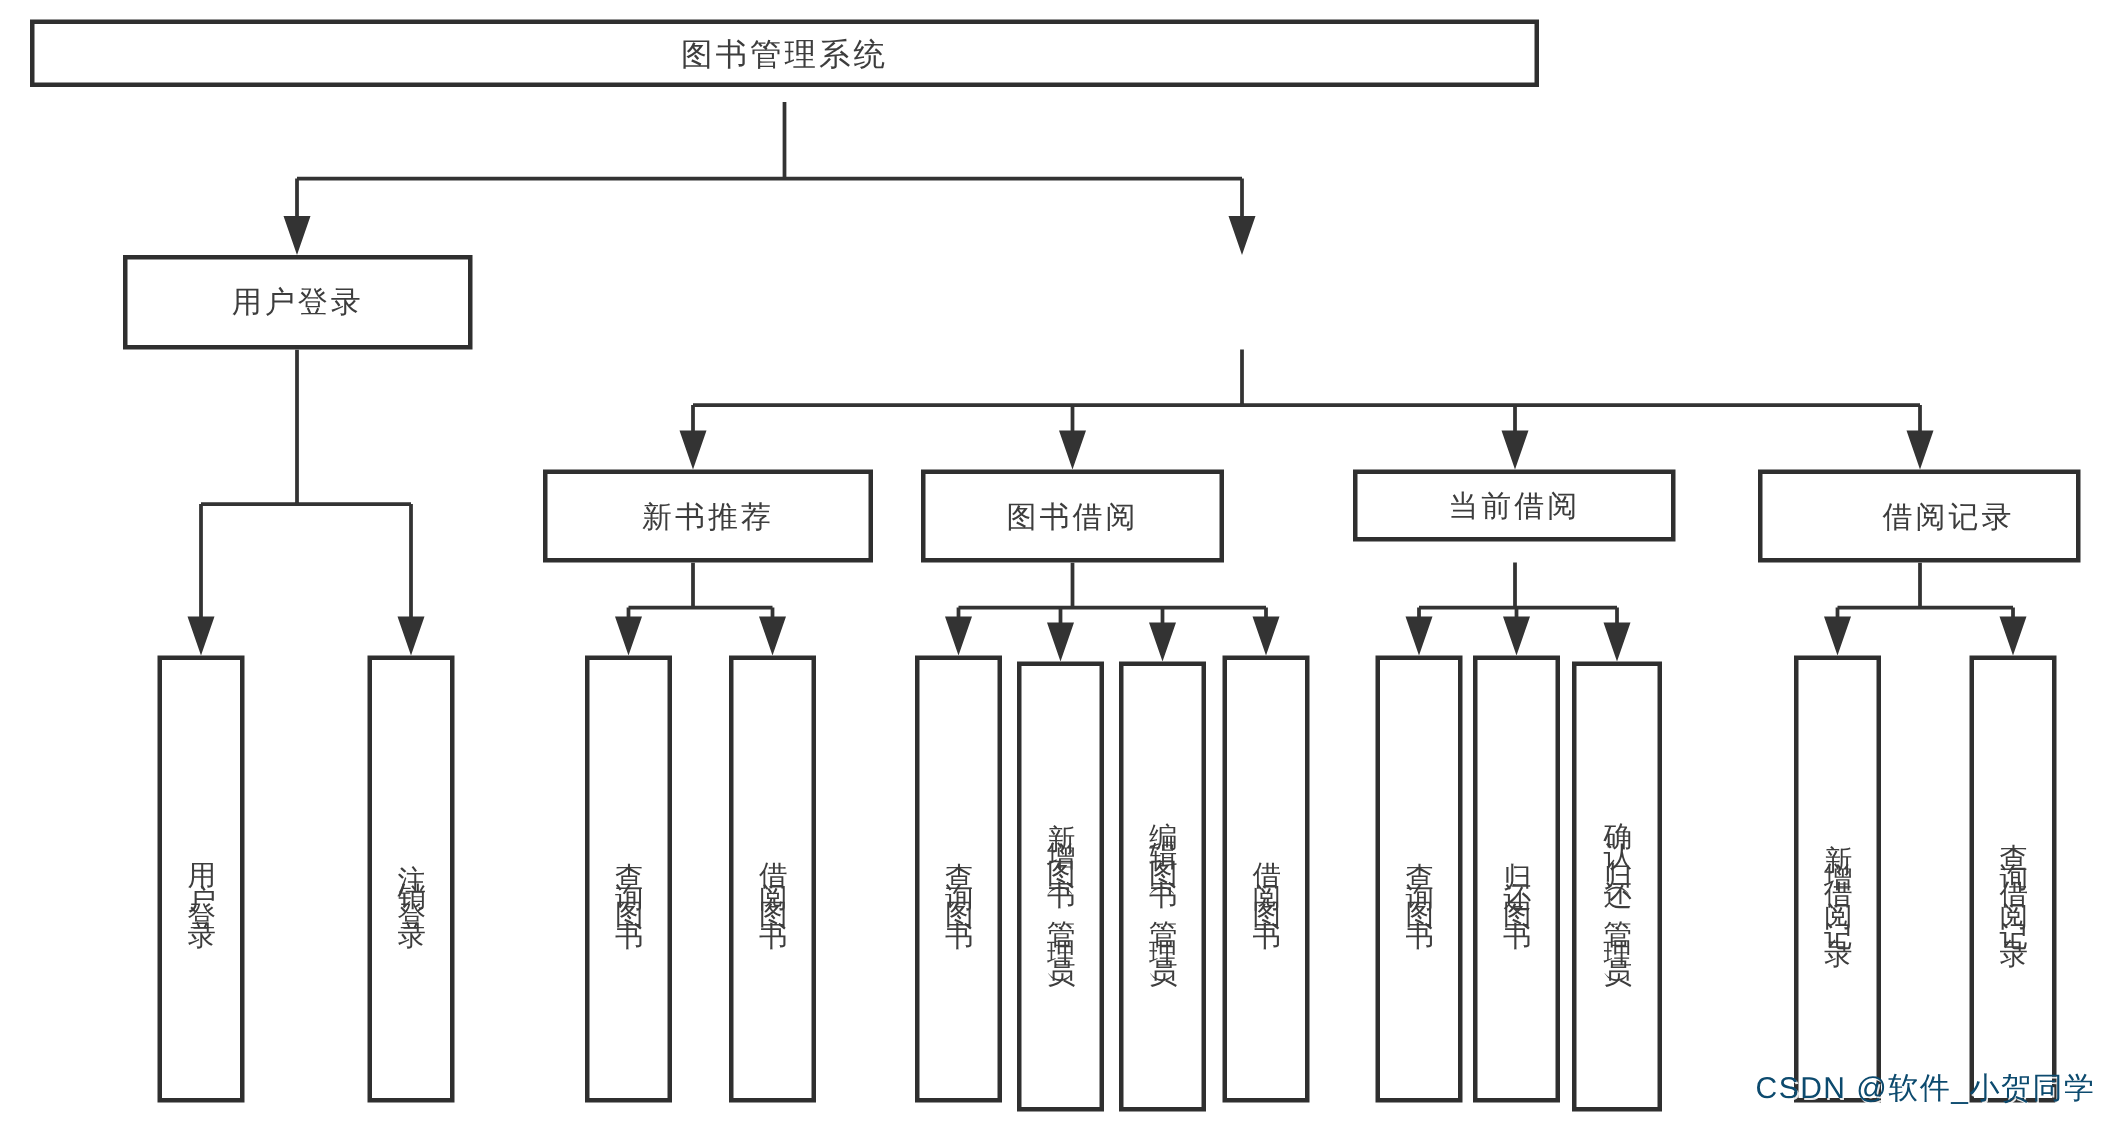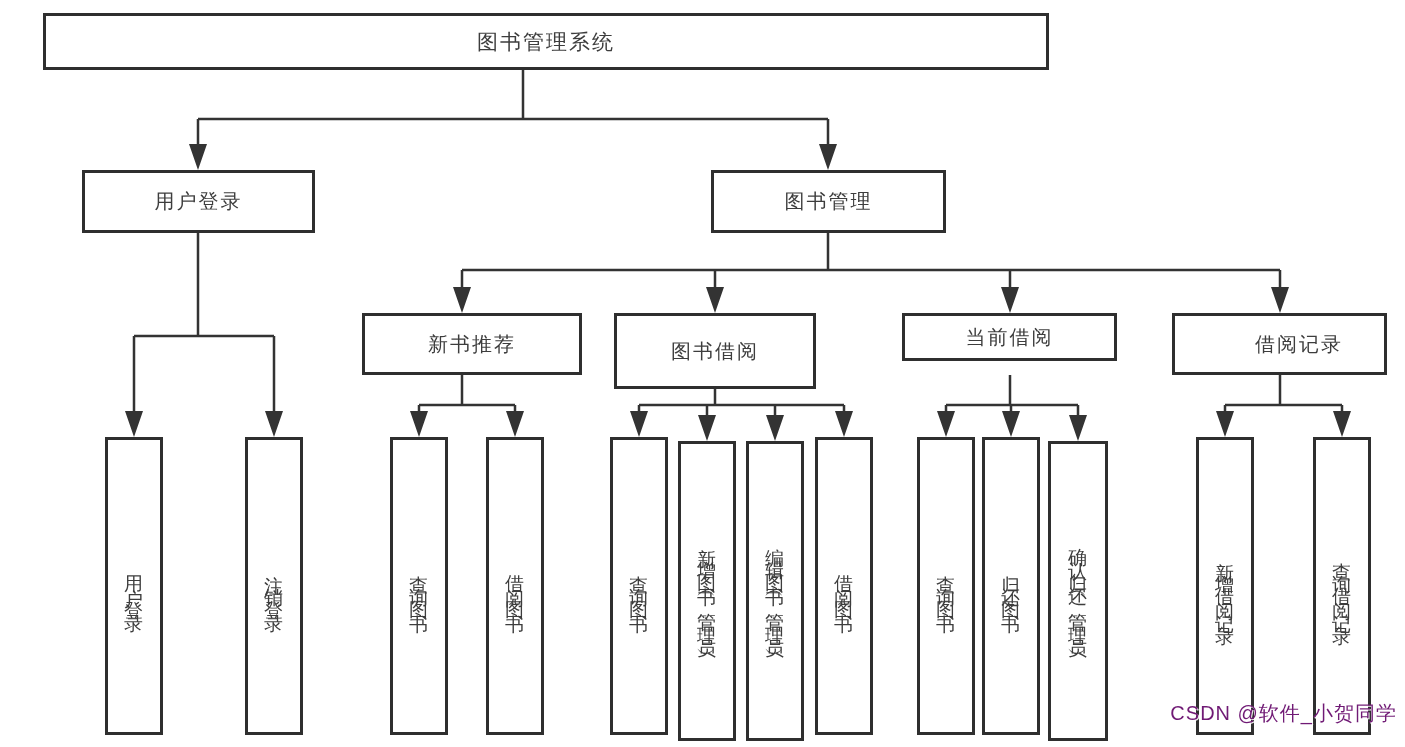--- a/index.html
+++ b/index.html
@@ -28,47 +28,47 @@
   .leaf.tall{height:300px;top:441px;}
   .leaf > span{
     writing-mode:vertical-rl;
     text-orientation:mixed;
     font-size:19px;
     letter-spacing:13px;
     line-height:1;
     white-space:nowrap;
   }
   
-  .n-root   {left:20px;  top:13px;  width:1006px; height:57px;margin-left:23px;}
+  .n-root   {left:20px;  top:13px;  width:1006px; height:45px;}
   .n-login  {left:82px;  top:170px; width:233px;  height:63px;}
   .n-mgmt   {left:711px; top:170px; width:235px;  height:63px;}
   .n-newbook{left:362px; top:313px; width:220px;  height:62px;}
-  .n-borrow {left:614px; top:313px; width:202px;  height:76px;}
+  .n-borrow {left:614px; top:313px; width:202px;  height:62px;}
   .n-current{left:902px; top:313px; width:215px;  height:48px;}
   .n-records{left:1172px;top:313px; width:215px;  height:62px;padding-left:39px;}
   
   .l1 {left:105px;}
   .l2 {left:245px;}
   .l3 {left:390px;}
   .l4 {left:486px;}
   .l5 {left:610px;}
   .l6 {left:678px;}
   .l7 {left:746px;}
   .l8 {left:815px;}
   .l9 {left:917px;}
   .l10{left:982px;}
   .l11{left:1048px;width:60px;}
   .l12{left:1196px;}
   .l13{left:1313px;}
   .watermark{
     position:absolute;
-    right:8px;bottom:20px;
+    right:8px;bottom:8px;
     font-size:20px;
     letter-spacing:1px;
-    color:#701a75;
+    color:#0c4a6e;
     text-shadow:1px 1px 0 rgba(255,255,255,0.9);
     white-space:nowrap;
     pointer-events:none;
   }
 </style>
 </head>
 <body>
 
 <div class="stage">
 
@@ -103,21 +103,20 @@
              M937,411 L955,411 L946,437 Z
              M1002,411 L1020,411 L1011,437 Z
              M1069,415 L1087,415 L1078,441 Z
              M1216,411 L1234,411 L1225,437 Z
              M1333,411 L1351,411 L1342,437 Z"></path>
   </svg>
 
   <div class="node title n-root">图书管理系统</div>
 
   <div class="node n-login">用户登录</div>
-  <div class="node n-mgmt">图书管理</div>
 
   <div class="node n-newbook">新书推荐</div>
   <div class="node n-borrow">图书借阅</div>
   <div class="node n-current">当前借阅</div>
   <div class="node n-records">借阅记录</div>
 
   <div class="node leaf l1">
     <span>用户登录</span>
   </div>
   <div class="node leaf l2">

